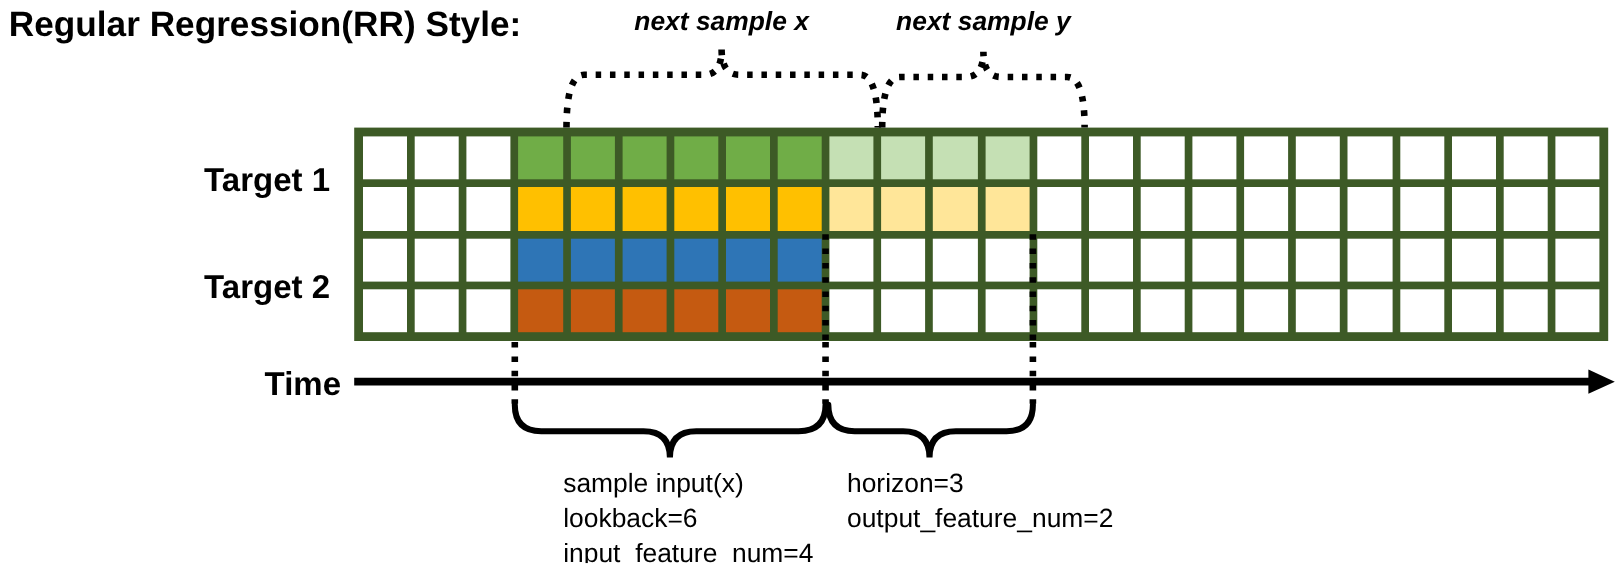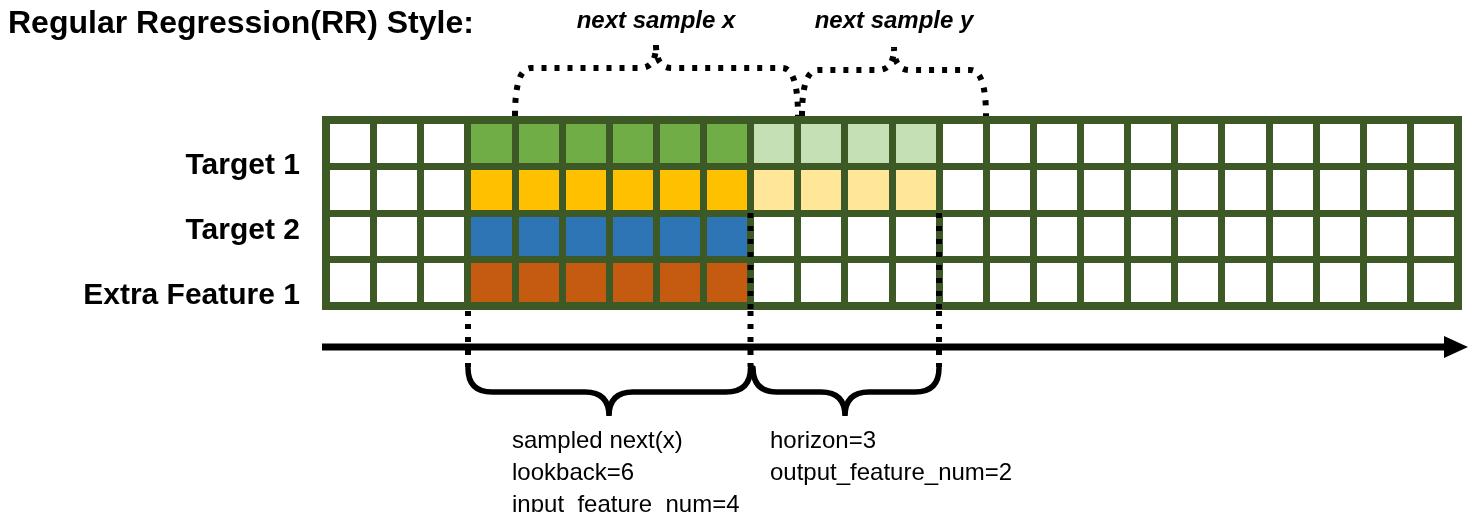--- a/index.html
+++ b/index.html
@@ -29,21 +29,21 @@
     font-style: italic;
     font-weight: 700;
     white-space: nowrap;
   }
   #next-x-label { left: 656px; }
   #next-y-label { left: 894px; }
 
   .row-labels {
     position: absolute;
     left: 0px;
-    top: 132px;
+    top: 116px;
     width: 310px;
     height: 194px;
     display: flex;
     flex-direction: column;
   }
   .row-label {
     flex: 1 1 0;
     display: flex;
     align-items: center;
     justify-content: flex-end;
@@ -102,21 +102,20 @@
 <div id="figure">
 
   <div class="title">Regular Regression(RR) Style:</div>
 
   <div class="next-label" id="next-x-label">next sample x</div>
   <div class="next-label" id="next-y-label">next sample y</div>
 
   <div class="row-labels">
     <div class="row-label">Target 1</div>
     <div class="row-label">Target 2</div>
-    <div class="row-label">Extra Feature 1</div>
   </div>
 
   <div class="sample-grid" style="background: rgb(61, 90, 38);">
       <div class="cell" style="background: rgb(255, 255, 255);"></div>
       <div class="cell" style="background: rgb(255, 255, 255);"></div>
       <div class="cell" style="background: rgb(255, 255, 255);"></div>
       <div class="cell" style="background: rgb(112, 173, 71);"></div>
       <div class="cell" style="background: rgb(112, 173, 71);"></div>
       <div class="cell" style="background: rgb(112, 173, 71);"></div>
       <div class="cell" style="background: rgb(112, 173, 71);"></div>
@@ -225,23 +224,24 @@
     <line x1="939" y1="311" x2="939" y2="367" stroke="#000000" stroke-width="6" stroke-dasharray="5 8"></line>
 
     <line x1="322" y1="347" x2="1446" y2="347" stroke="#000000" stroke-width="7"></line>
     <polygon points="1444,336 1468,347 1444,358" fill="#000000"></polygon>
 
     <path d="M 468,368 Q 468,392 492,392 L 585,392 Q 609,392 609,416 Q 609,392 633,392 L 726,392 Q 750.5,392 750.5,368" fill="none" stroke="#000000" stroke-width="5.5" stroke-linecap="round"></path>
 
     <path d="M 753,368 Q 753,392 777,392 L 821,392 Q 845,392 845,416 Q 845,392 869,392 L 915,392 Q 939,392 939,368" fill="none" stroke="#000000" stroke-width="5.5" stroke-linecap="round"></path>
   </svg>
 
+  <div class="time-label">Time</div>
 
   <div class="caption" id="input-caption">
-    <div>sampled next(x)</div>
+    <div>sample input(x)</div>
     <div>lookback=6</div>
     <div>input_feature_num=4</div>
   </div>
 
   <div class="caption" id="output-caption">
     <div>horizon=3</div>
     <div>output_feature_num=2</div>
   </div>
 
 </div>

